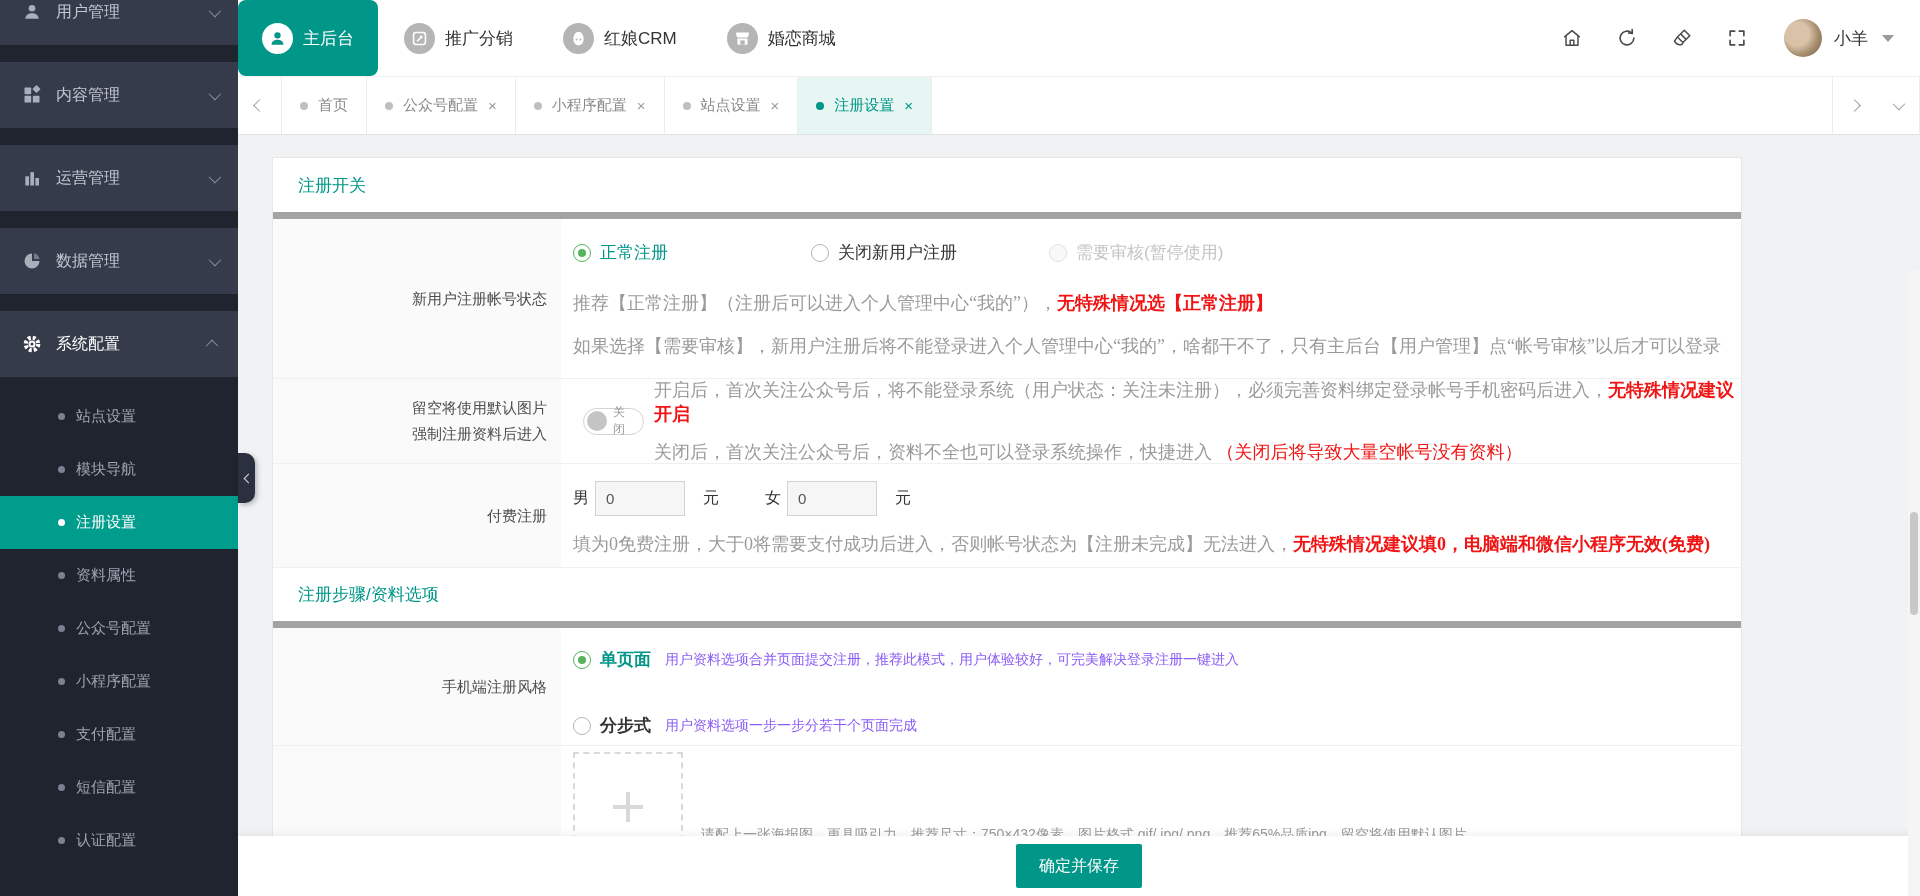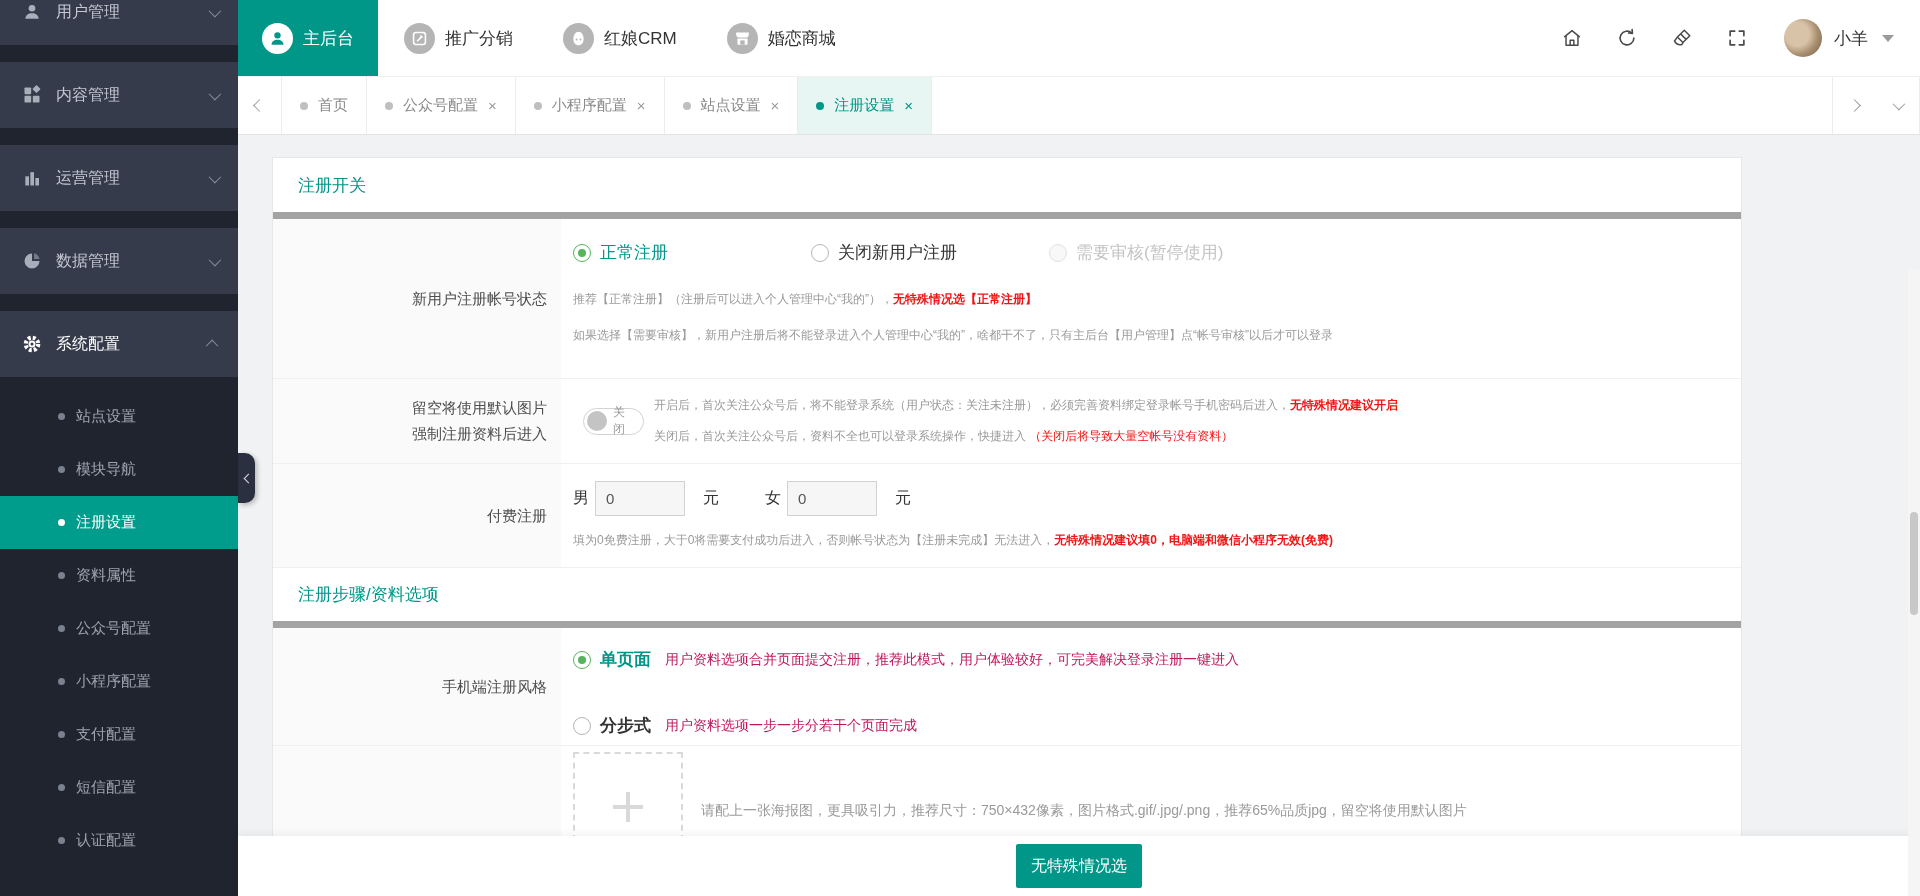--- a/index.html
+++ b/index.html
@@ -30,21 +30,21 @@
   .side-sub.active .bullet { background:#ffffff; }
   .collapse-handle { position:absolute; left:238px; top:453px; width:17px; height:50px;
     background:#2b3040; border-radius:0 10px 10px 0; z-index:31; display:flex;
     align-items:center; justify-content:center; cursor:pointer;
     box-shadow:2px 2px 5px rgba(0,0,0,.25); }
   .collapse-handle .chev { width:7px; height:7px; border-color:#d7dae1; transform:rotate(135deg); margin-left:3px; }
 
   
   .navbar { position:absolute; left:238px; top:0; right:0; height:77px; background:#ffffff;
     display:flex; align-items:stretch; z-index:20; border-bottom:1px solid #f0f0f0; }
-  .module { display:flex; align-items:center; padding:0 24px; cursor:pointer; }
+  .module { display:flex; align-items:center; padding:0 24px; cursor:pointer;border-radius:8px; }
   .module .m-icon { width:31px; height:31px; border-radius:50%; background:#b5b5b5;
     display:flex; align-items:center; justify-content:center; margin-right:10px; flex:none; }
   .module .m-icon svg { width:19px; height:19px; display:block; }
   .module .m-label { font-size:17px; color:#333; }
   .module.active { background:#009688; }
   .module.active .m-icon { background:#ffffff; }
   .module.active .m-label { color:#ffffff; }
   .module + .module { margin-left:2px; }
   .nav-right { margin-left:auto; display:flex; align-items:center; padding-right:26px; }
   .nav-act { width:22px; height:22px; margin-left:33px; color:#4a4a4a; cursor:pointer; }
@@ -91,21 +91,21 @@
   .opt { display:flex; align-items:center; min-width:238px; cursor:pointer; }
   .radio { width:18px; height:18px; border-radius:50%; border:1px solid #b5b5b5; margin-right:9px;
     position:relative; background:#fff; flex:none; }
   .opt.selected .radio { border-color:#56b45c; }
   .opt.selected .radio::after { content:""; position:absolute; left:4px; top:4px; width:8px; height:8px;
     border-radius:50%; background:#56b45c; }
   .opt .opt-label { font-size:17px; color:#333; }
   .opt.selected .opt-label { color:#009688; }
   .opt.disabled .radio { border-color:#e2e2e2; background:#f8f8f8; }
   .opt.disabled .opt-label { color:#c4c4c4; }
-  .tip { font-size:12px; color:#9a9a9a; padding-left:12px; }
+  .tip { font-size:18px; color:#9a9a9a; padding-left:12px;font-family:Liberation Serif, serif; }
   .tip .red { color:#f01414; font-weight:bold; }
   .tip .red.normal { font-weight:normal; }
   .row-status .tip1 { margin-top:27px; }
   .row-status .tip2 { margin-top:19px; }
   
   .row-force { height:85px; }
   .row-force .fbody { display:flex; align-items:center; padding-left:22px; }
   .toggle { width:61px; height:27px; border:1px solid #d2d2d2; border-radius:14px; background:#fff;
     display:flex; align-items:center; padding:0 8px 0 3px; cursor:pointer; flex:none; }
   .toggle .knob { width:20px; height:20px; border-radius:50%; background:#c4c4c4; flex:none; }
@@ -122,30 +122,30 @@
   .pay-line .unit { margin-left:18px; }
   .pay-line .female-gap { margin-left:46px; }
   .row-pay .tip { margin-top:16px; }
   
   .row-style { height:118px; }
   .style-line { display:flex; align-items:center; padding-left:12px; }
   .style-line.first { padding-top:20px; }
   .style-line.second { margin-top:43px; }
   .style-line .opt { min-width:0; }
   .style-line .opt .opt-label { font-weight:bold; }
-  .style-desc { font-size:14px; color:#be185d; margin-left:14px; }
+  .style-desc { font-size:14px; color:#8b5cf6; margin-left:14px; }
   
   .row-poster { height:211px; border-bottom:none; }
   .upload-box { position:absolute; left:12px; top:6px; width:110px; height:110px;
     border:2px dashed #d9d9d9; background:#fff; cursor:pointer; }
   .upload-box .plus { position:absolute; left:50%; top:50%; transform:translate(-50%,-50%);
     width:30px; height:30px; }
   .upload-box .plus::before { content:""; position:absolute; left:0; top:13px; width:30px; height:4px; background:#d9d9d9; }
   .upload-box .plus::after  { content:""; position:absolute; left:13px; top:0; width:4px; height:30px; background:#d9d9d9; }
-  .poster-tip { position:absolute; left:140px; top:56px; width:1160px; font-size:14px; color:#9a9a9a; }
+  .poster-tip { position:absolute; left:140px; top:80px; width:1160px; font-size:14px; color:#9a9a9a; }
 
   
   .footer { position:absolute; left:238px; right:0; bottom:0; height:60px; background:#ffffff;
     box-shadow:0 -2px 8px rgba(0,0,0,.06); display:flex; align-items:center; justify-content:center; z-index:40; }
   .save-btn { width:126px; height:44px; background:#009688; color:#ffffff; border:none;
     font-size:16px; cursor:pointer; font-family:inherit; border-radius:2px; }
 
   
   .scroll-track { position:absolute; right:0; top:135px; bottom:0; width:12px; background:#f5f5f5; z-index:45; }
   .scroll-thumb { position:absolute; right:2px; top:242px; width:8px; height:103px; background:#c8c8c8; border-radius:4px; cursor:grab; }
@@ -458,16 +458,16 @@
       </div>
 
     </div>
 
     <div class="scroll-track">
       <div class="scroll-thumb"></div>
     </div>
   </main>
 
   <div class="footer">
-    <button class="save-btn">无特殊情况选</button>
+    <button class="save-btn">确定并保存</button>
   </div>
 
 </div>
 
 </body></html>

